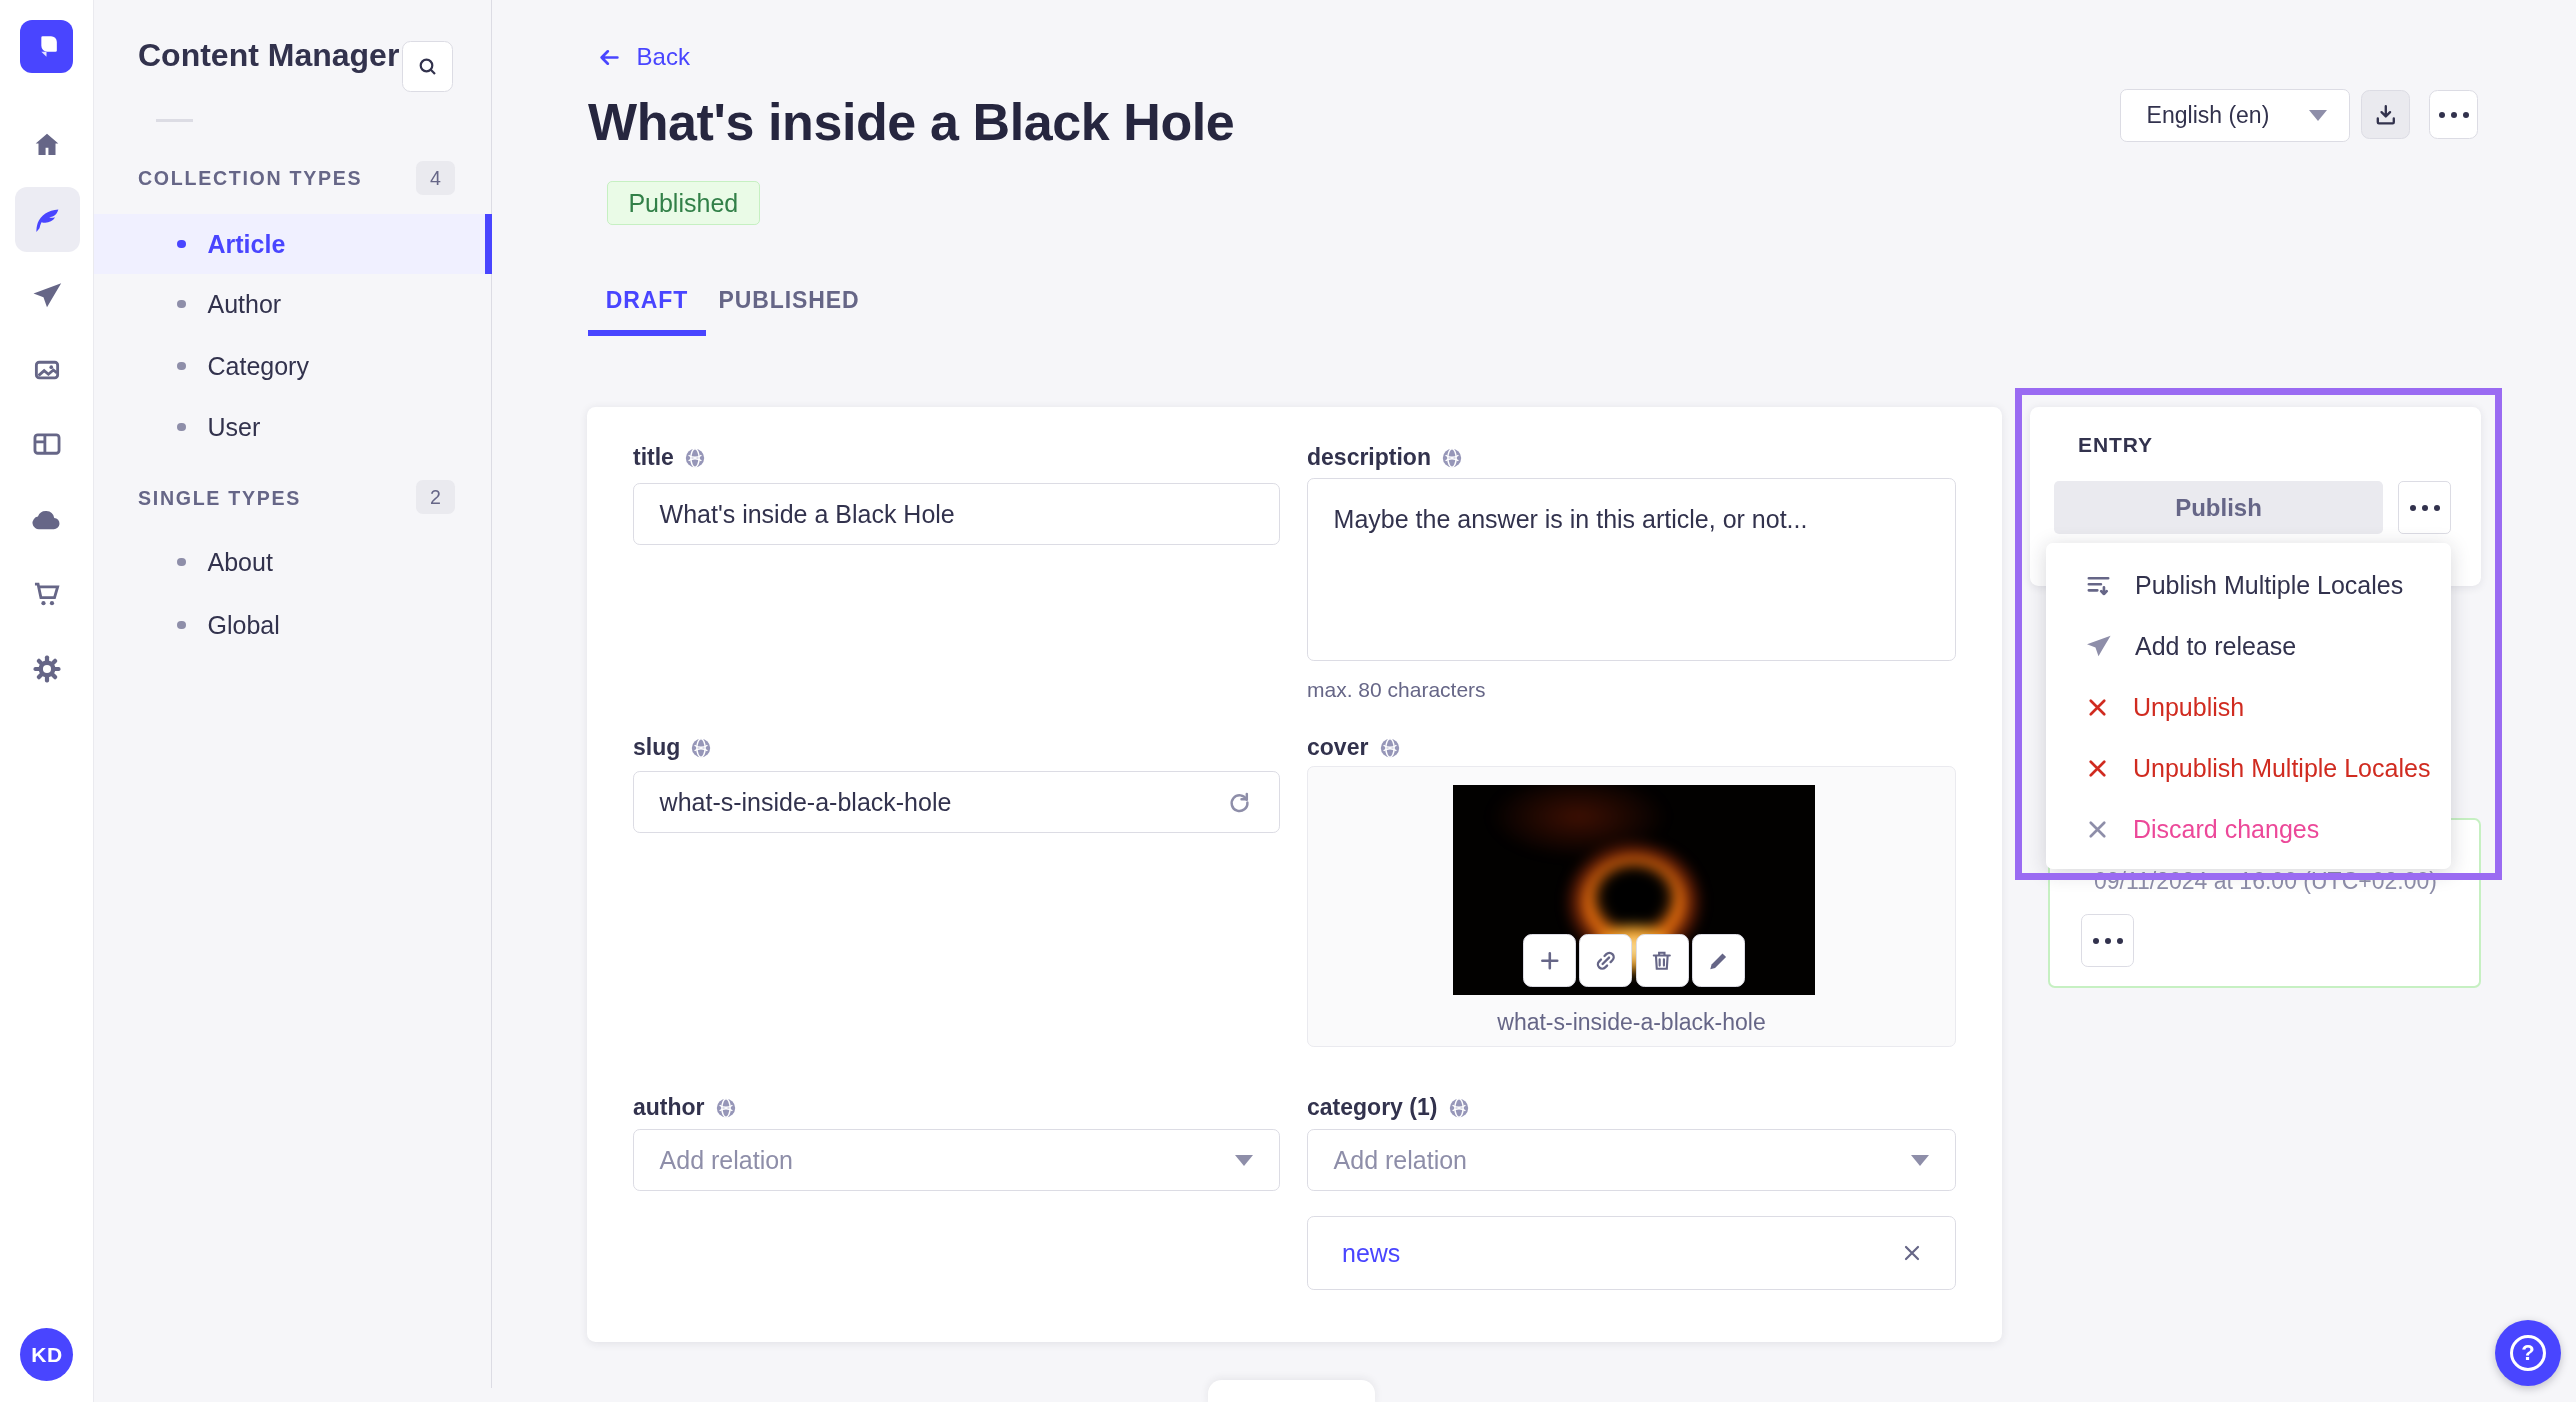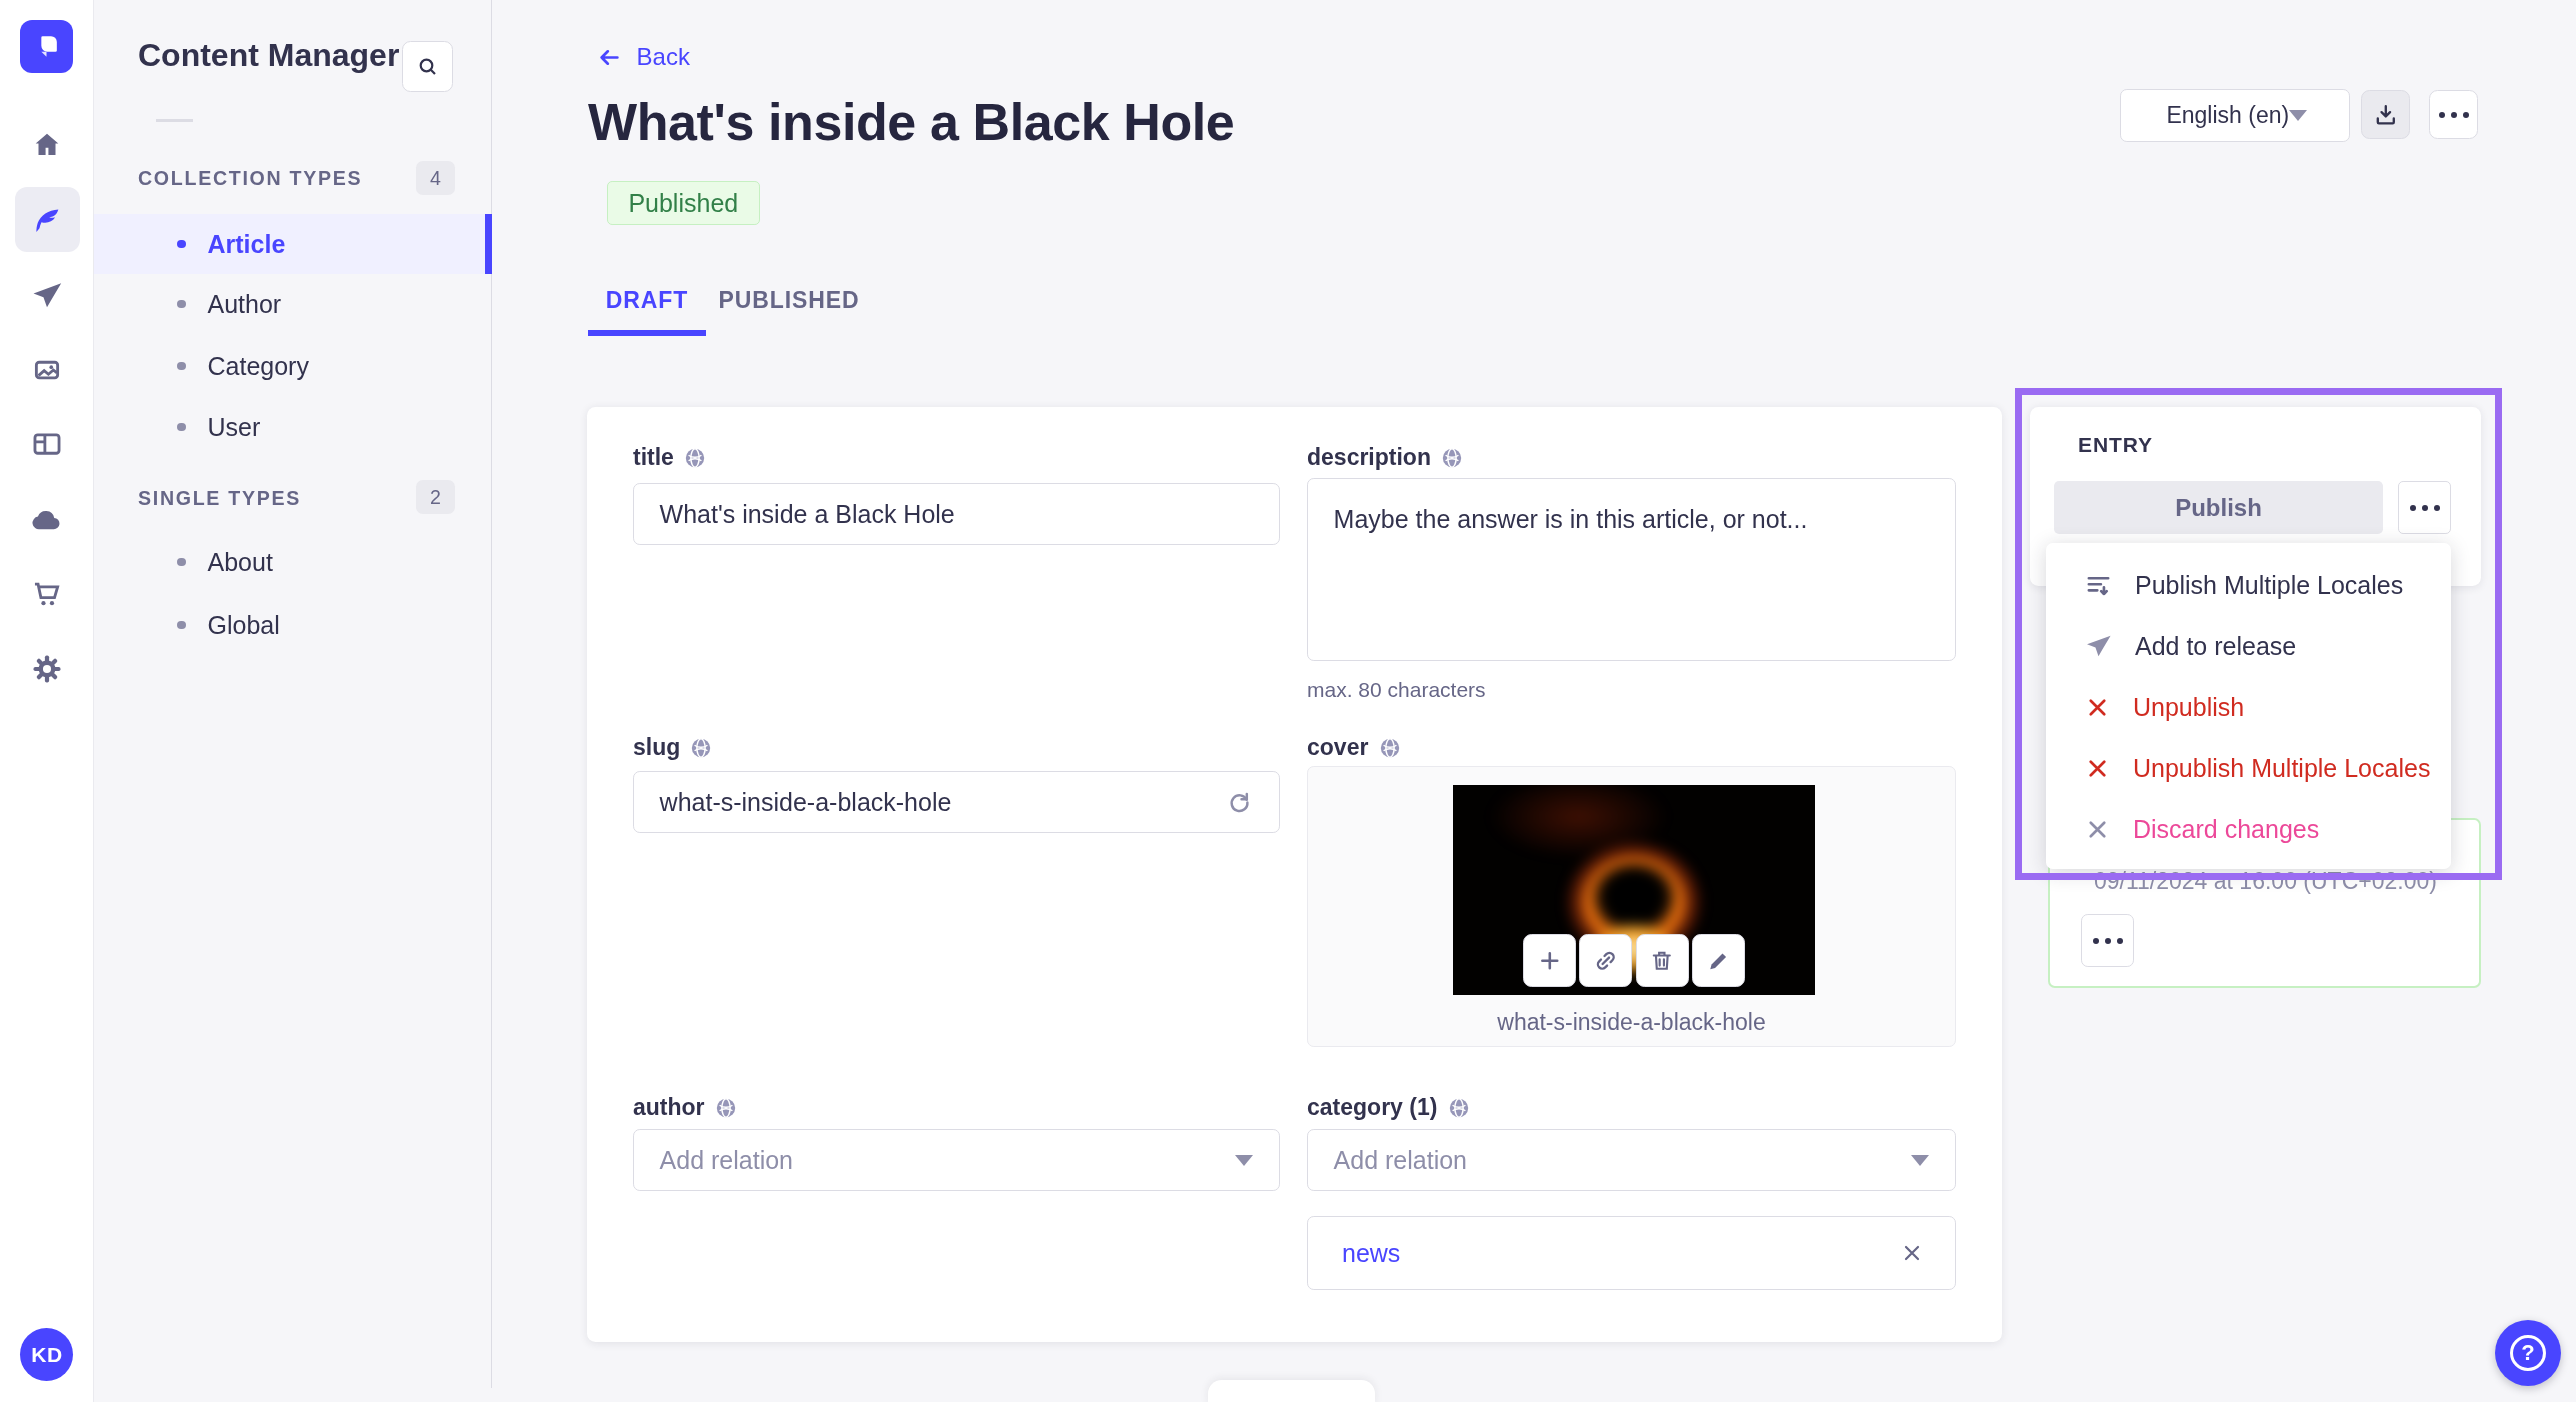--- a/index.html
+++ b/index.html
@@ -23,21 +23,21 @@
   .nav-row .bullet{width:8.5px;height:8.5px;border-radius:50%;background:#8e8ea9;margin-left:83px;}
   .nav-row .nav-label{margin-left:22px;font-size:25px;color:#32324d;text-align:right;}
   .nav-row.active{background:#f0f0ff;}
   .nav-row.active .bullet{background:#4945ff;}
   .nav-row.active .nav-label{color:#4945ff;font-weight:600;}
   .nav-row.active .active-bar{position:absolute;right:0;top:0;bottom:0;width:6.8px;background:#4945ff;}
   
   .back-link{position:absolute;left:596px;top:43px;display:flex;align-items:center;gap:13.6px;color:#4945ff;font-size:24px;cursor:pointer;}
   .page-title{position:absolute;left:588px;top:92px;font-size:52px;font-weight:700;color:#26263f;letter-spacing:-0.4px;}
   .status-badge{position:absolute;left:607px;top:181px;height:44px;padding:0 20.4px;background:#eafbe7;border:1.7px solid #c6f0c2;border-radius:5.1px;color:#328048;font-size:25px;display:flex;align-items:center;box-sizing:border-box;}
-  .locale-select{position:absolute;left:2120px;top:89px;width:230px;height:53px;background:#fff;border:1.7px solid #dcdce4;border-radius:6.8px;box-sizing:border-box;display:flex;align-items:center;justify-content:center;padding:0 22px 0 25.6px;font-size:23px;color:#32324d;cursor:pointer;}
+  .locale-select{position:absolute;left:2120px;top:89px;width:230px;height:53px;background:#fff;border:1.7px solid #dcdce4;border-radius:6.8px;box-sizing:border-box;display:flex;align-items:center;justify-content:space-between;padding:0 22px 0 25.6px;font-size:23px;color:#32324d;cursor:pointer;}
   .caret{width:0;height:0;border-left:9.4px solid transparent;border-right:9.4px solid transparent;border-top:11px solid #8e8ea9;}
   .tab{position:absolute;top:264px;height:72px;display:flex;align-items:center;justify-content:center;font-size:23px;font-weight:700;letter-spacing:0.9px;cursor:pointer;}
   .tab .tab-underline{position:absolute;left:0;right:0;bottom:0;height:6px;background:#4945ff;}
   
   .field-label{position:absolute;display:flex;align-items:center;gap:10.2px;font-size:23px;font-weight:700;color:#32324d;}
   .tbox{position:absolute;background:#fff;border:1.7px solid #dcdce4;border-radius:6.8px;box-sizing:border-box;font-size:25px;color:#32324d;display:flex;align-items:center;padding:0 25.6px;}
   .placeholder{color:#8e8ea9;}
   .hintline{position:absolute;font-size:21px;color:#666687;}
   .dots{display:flex;gap:6px;}
   .dots i{width:6px;height:6px;border-radius:50%;background:#32324d;display:block;}

